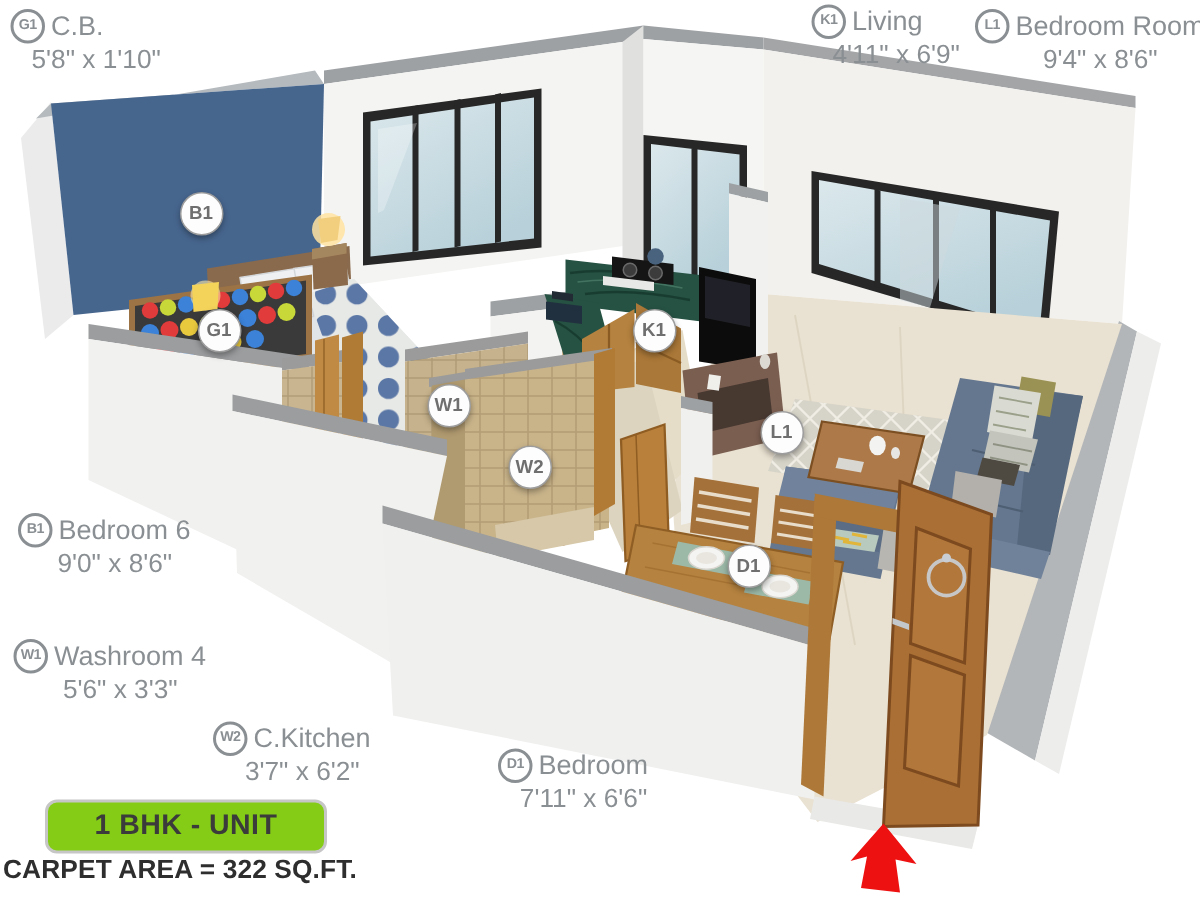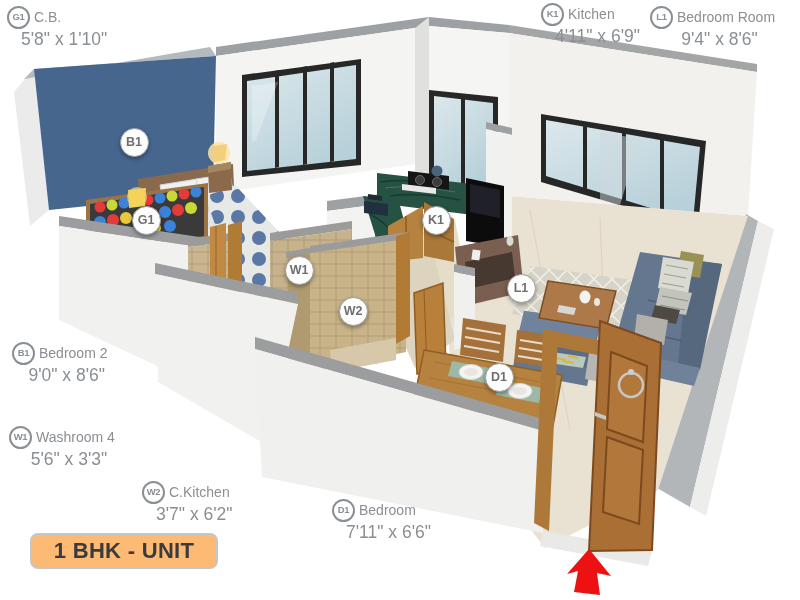--- a/index.html
+++ b/index.html
@@ -4,29 +4,29 @@
 <style>
   html,body{margin:0;padding:0;background:#fff;}
   #canvas{position:relative;width:800px;height:600px;background:#ffffff;overflow:hidden;
           font-family:"Liberation Sans",sans-serif;}
   svg{position:absolute;left:0;top:0;}
   .plan-label{position:absolute;color:#8a8f93;line-height:1.12;text-align:center;white-space:nowrap;}
   .lbl-row{display:flex;align-items:center;gap:4px;justify-content:flex-start;}
   .lbl-circle{width:19px;height:19px;border:2px solid #8a8f93;border-radius:50%;font-size:9.5px;
       font-weight:bold;display:flex;align-items:center;justify-content:center;background:#fff;
       flex:0 0 auto;letter-spacing:-0.4px;}
-  .lbl-name{font-size:14px;}
+  .lbl-name{font-size:18px;}
   .lbl-dims{font-size:17.5px;margin-top:1px;padding-left:14px;}
   .marker{position:absolute;width:27px;height:27px;border-radius:50%;background:#fdfdfd;
       border:1.5px solid #9d9d9d;color:#6f6f6f;font-size:12.5px;font-weight:bold;
       display:flex;align-items:center;justify-content:center;
       box-shadow:0 2px 4px rgba(0,0,0,0.35);}
   #title-box{position:absolute;left:30px;top:533px;width:184px;height:32px;border:2.5px solid #c6c6c6;
-      border-radius:8px;background:#fdba74;display:flex;align-items:center;justify-content:center;
-      font-size:22px;font-weight:bold;color:#3b3b3b;letter-spacing:0.3px;}
+      border-radius:8px;background:#84cc16;display:flex;align-items:center;justify-content:center;
+      font-size:19px;font-weight:bold;color:#3b3b3b;letter-spacing:0.3px;}
   #carpet-area{position:absolute;left:2px;top:569px;font-size:17.5px;font-weight:bold;color:#2e2e2e;
       letter-spacing:0.1px;}
   
   .pos-g1{left:7px;top:6px;}
   .pos-k1{left:541px;top:3px;}
   .pos-l1{left:650px;top:6px;}
   .pos-b1{left:12px;top:342px;}
   .pos-w1{left:9px;top:426px;}
   .pos-w2{left:142px;top:481px;}
   .pos-d1{left:332px;top:499px;}
@@ -311,35 +311,35 @@
   <div class="plan-label pos-g1">
     <div class="lbl-row">
         <span class="lbl-circle">G1</span>
         <span class="lbl-name">C.B.</span>
       </div>
     <div class="lbl-dims">5'8" x 1'10"</div>
   </div>
   <div class="plan-label pos-k1">
     <div class="lbl-row">
         <span class="lbl-circle">K1</span>
-        <span class="lbl-name">Kitchen</span>
+        <span class="lbl-name">Living</span>
       </div>
     <div class="lbl-dims">4'11" x 6'9"</div>
   </div>
   <div class="plan-label pos-l1">
     <div class="lbl-row">
         <span class="lbl-circle">L1</span>
         <span class="lbl-name">Bedroom Room</span>
       </div>
     <div class="lbl-dims">9'4" x 8'6"</div>
   </div>
   <div class="plan-label pos-b1">
     <div class="lbl-row">
         <span class="lbl-circle">B1</span>
-        <span class="lbl-name">Bedroom 2</span>
+        <span class="lbl-name">Bedroom 6</span>
       </div>
     <div class="lbl-dims">9'0" x 8'6"</div>
   </div>
   <div class="plan-label pos-w1">
     <div class="lbl-row">
         <span class="lbl-circle">W1</span>
         <span class="lbl-name">Washroom 4</span>
       </div>
     <div class="lbl-dims">5'6" x 3'3"</div>
   </div>
@@ -352,13 +352,14 @@
   </div>
   <div class="plan-label pos-d1">
     <div class="lbl-row">
         <span class="lbl-circle">D1</span>
         <span class="lbl-name">Bedroom</span>
       </div>
     <div class="lbl-dims">7'11" x 6'6"</div>
   </div>
 
   <div id="title-box">1 BHK - UNIT</div>
+  <div id="carpet-area">CARPET AREA = 322 SQ.FT.</div>
 </div>
 
 </body></html>

